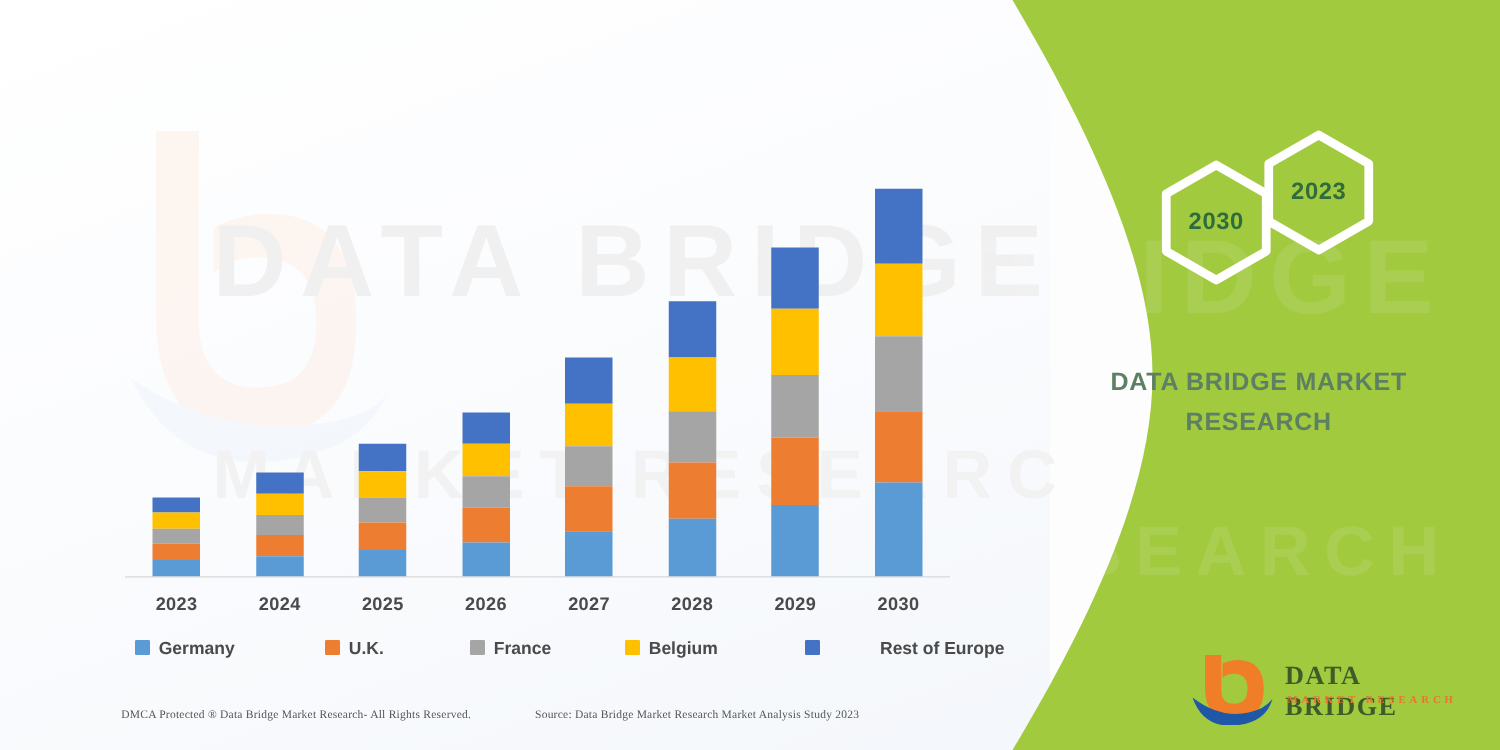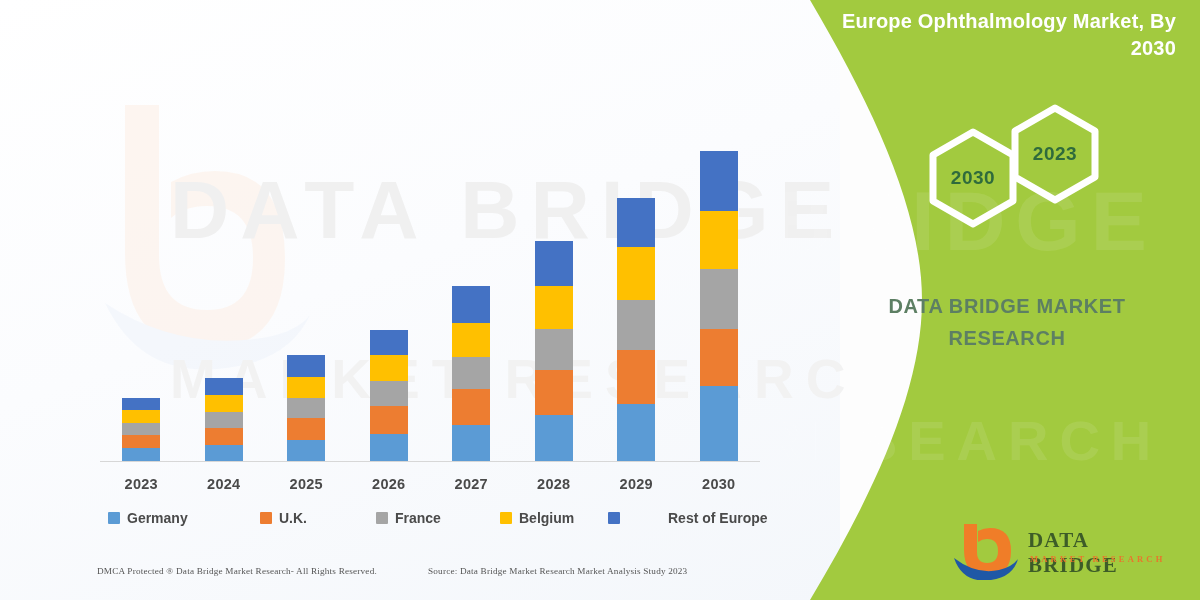--- a/index.html
+++ b/index.html
@@ -200,36 +200,35 @@
         <span class="lg-tx">U.K.</span>
       </div>
       <div class="lg-item" style="left: 268px; text-align: center;">
         <span class="lg-sw" style="background: rgb(165, 165, 165);"></span>
         <span class="lg-tx">France</span>
       </div>
       <div class="lg-item" style="left: 392px;">
         <span class="lg-sw" style="background: rgb(255, 192, 0);"></span>
         <span class="lg-tx">Belgium</span>
       </div>
-      <div class="lg-item" style="left: 500px; gap: 48px;">
+      <div class="lg-item" style="left: 536px; gap: 48px;">
         <span class="lg-sw" style="background: rgb(68, 114, 196);"></span>
         <span class="lg-tx">Rest of Europe</span>
       </div>
     </div>
 
   <div class="green-panel">
     <svg width="420" height="600" viewBox="0 0 420 600">
       <path d="M420 0 L30 0 C 96 112, 142 214, 142 300 C 142 388, 96 490, 30 600 L420 600 Z" fill="#a2ca3f"></path>
       <g opacity="0.09" fill="#ffffff">
         <text x="-10" y="250" font-family="Liberation Sans, sans-serif" font-size="84" font-weight="700" letter-spacing="10">BRIDGE</text>
         <text x="-20" y="460" font-family="Liberation Sans, sans-serif" font-size="56" font-weight="700" letter-spacing="11">RESEARCH</text>
       </g>
     </svg>
 
-    <div class="panel-title">Europe Ophthalmology Market, By 2030</div>
 
     <div class="hexes">
       <svg width="200" height="130" viewBox="0 0 200 130">
         <polygon points="130,8 170,31 170,77 130,100 90,77 90,31" fill="none" stroke="#ffffff" stroke-width="7" stroke-linejoin="round"></polygon>
         <polygon points="48,32 88,55 88,101 48,124 8,101 8,55" fill="none" stroke="#ffffff" stroke-width="7" stroke-linejoin="round"></polygon>
       </svg>
       <div class="hex-label" style="left:11px;top:67px;width:74px;text-align:center;">2030</div>
       <div class="hex-label" style="left:93px;top:43px;width:74px;text-align:center;">2023</div>
     </div>
 

